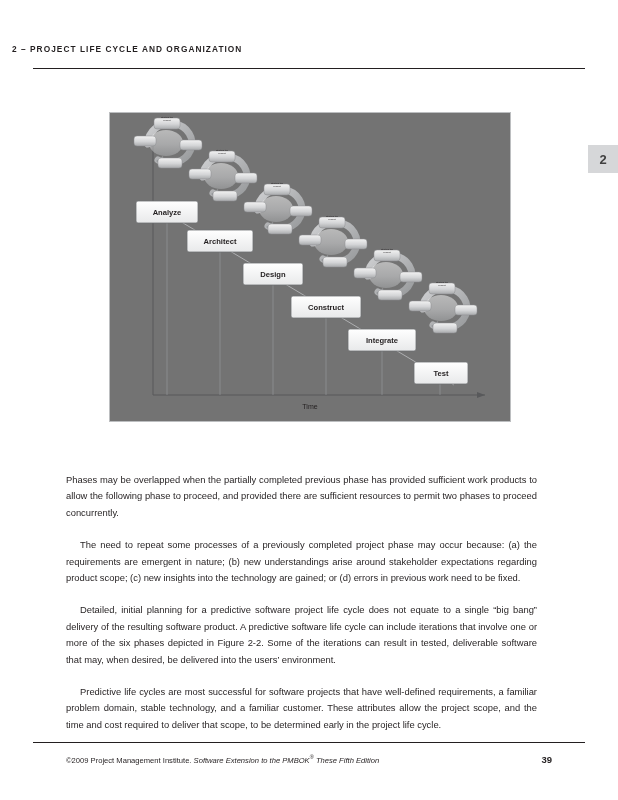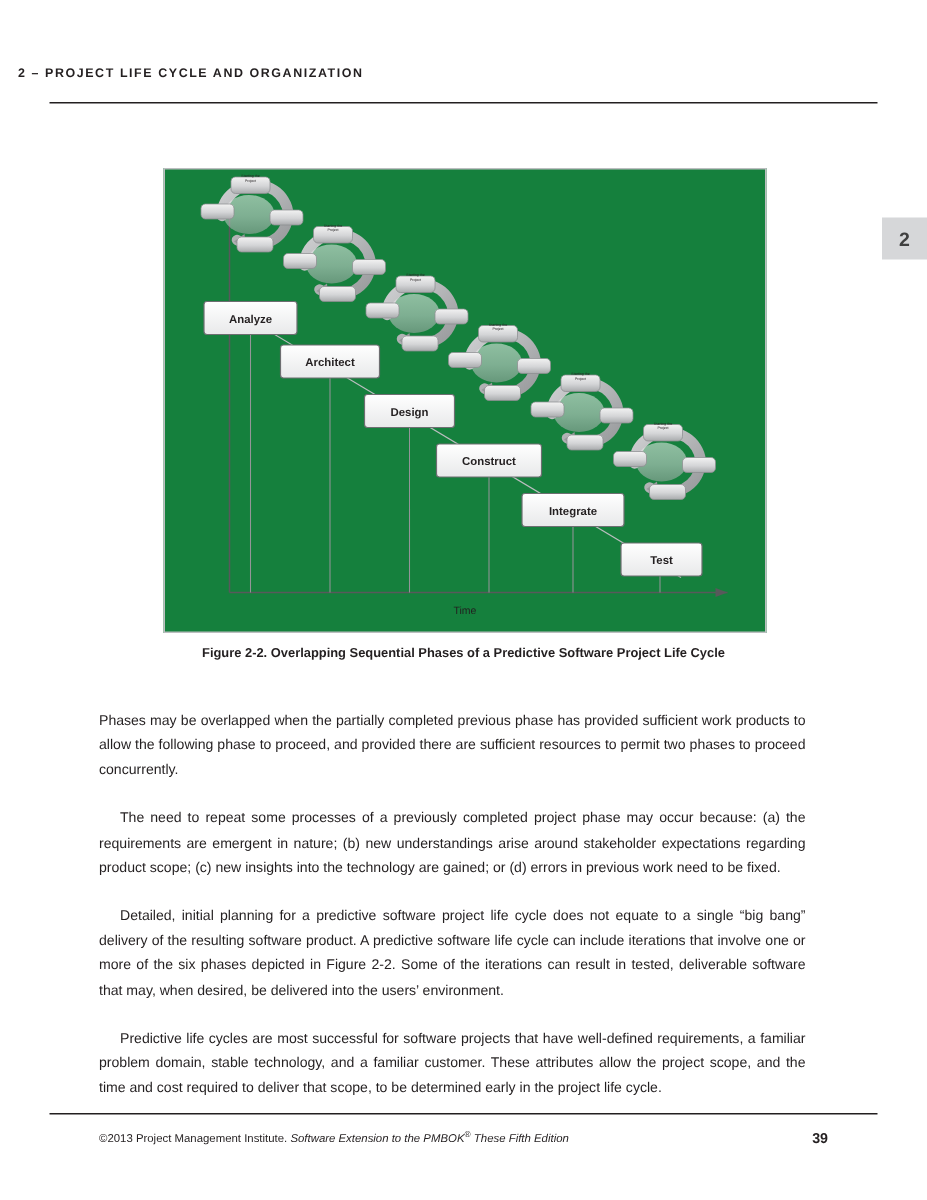--- a/index.html
+++ b/index.html
@@ -65,21 +65,21 @@
   }
 
   
   .figure-box {
     position: absolute;
     left: 109px;
     top: 112px;
     width: 400px;
     height: 308px;
     border: 1px solid #bcbec0;
-    background: #15803d;
+    background: #737373;
   }
   .figure-svg {
     position: absolute;
     left: 0;
     top: 0;
   }
   .figure-caption {
     position: absolute;
     left: 33px;
     top: 430px;
@@ -272,28 +272,27 @@
         <rect x="238" y="216" width="68" height="22" rx="2" fill="url(#boxGrad)" stroke="#6d6e71" stroke-width="0.8"></rect>
         <text class="fig-label" x="272" y="230" text-anchor="middle">Integrate</text>
       </g>
       <g>
         <rect x="304" y="249" width="54" height="22" rx="2" fill="url(#boxGrad)" stroke="#6d6e71" stroke-width="0.8"></rect>
         <text class="fig-label" x="331" y="263" text-anchor="middle">Test</text>
       </g>
     </svg>
   </div>
 
-  <div class="figure-caption">Figure 2-2. Overlapping Sequential Phases of a Predictive Software Project Life Cycle</div>
 
   <div class="body">
     <p>Phases may be overlapped when the partially completed previous phase has provided sufficient work products to allow the following phase to proceed, and provided there are sufficient resources to permit two phases to proceed concurrently.</p>
     <p class="indent">The need to repeat some processes of a previously completed project phase may occur because: (a) the requirements are emergent in nature; (b) new understandings arise around stakeholder expectations regarding product scope; (c) new insights into the technology are gained; or (d) errors in previous work need to be fixed.</p>
     <p class="indent">Detailed, initial planning for a predictive software project life cycle does not equate to a single “big bang” delivery of the resulting software product. A predictive software life cycle can include iterations that involve one or more of the six phases depicted in Figure 2-2. Some of the iterations can result in tested, deliverable software that may, when desired, be delivered into the users’ environment.</p>
     <p class="indent">Predictive life cycles are most successful for software projects that have well-defined requirements, a familiar problem domain, stable technology, and a familiar customer. These attributes allow the project scope, and the time and cost required to deliver that scope, to be determined early in the project life cycle.</p>
   </div>
 
   <div class="footer-rule"></div>
   <div class="footer">
-    <div class="f-left"><span>©2013 Project Management Institute. </span><i>Software Extension to the PMBOK</i><sup>®</sup><i> These Fifth Edition</i></div>
+    <div class="f-left"><span>©2009 Project Management Institute. </span><i>Software Extension to the PMBOK</i><sup>®</sup><i> These Fifth Edition</i></div>
     <div class="f-page">39</div>
   </div>
 
 </div>
 
 </body></html>

